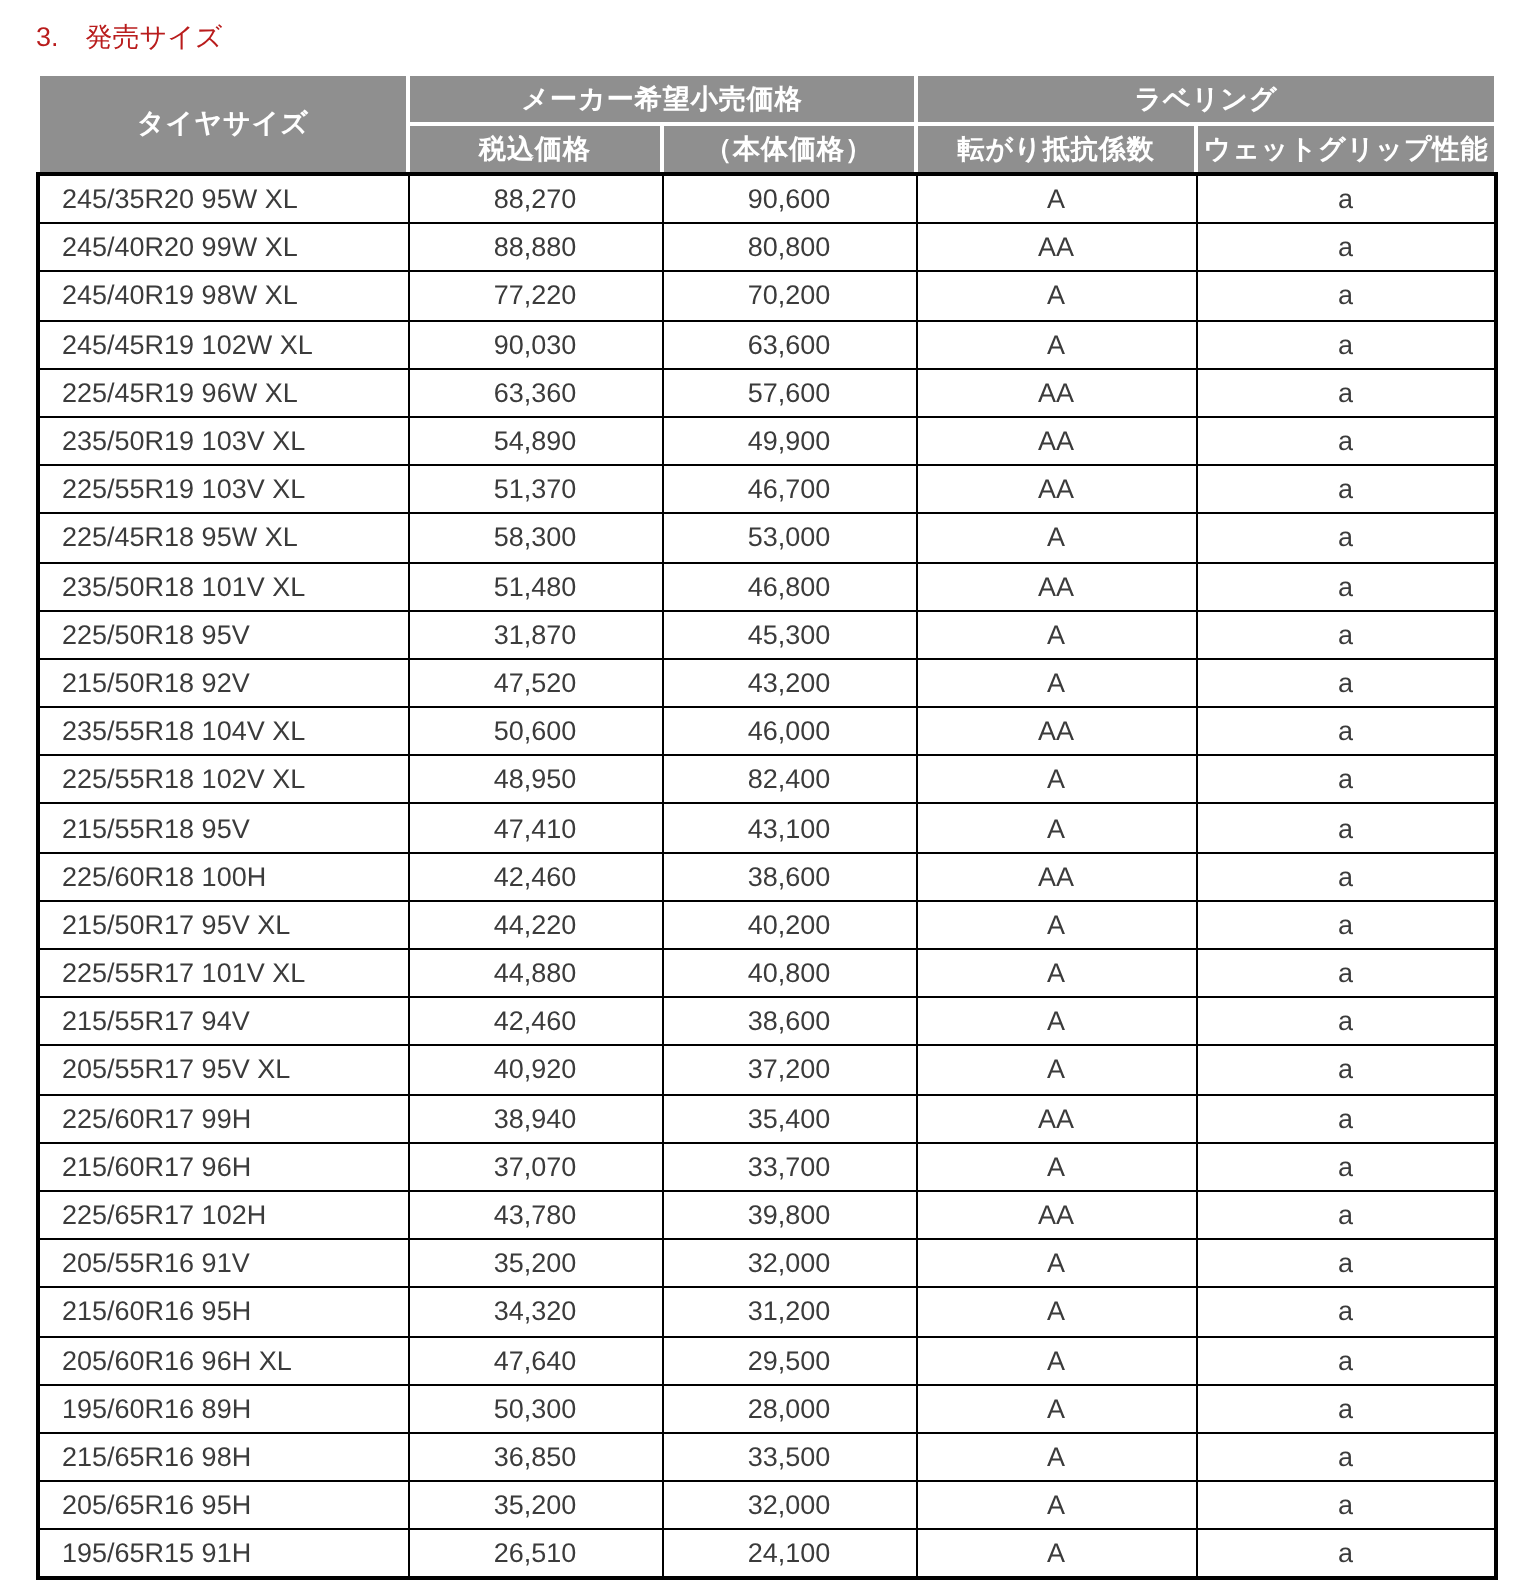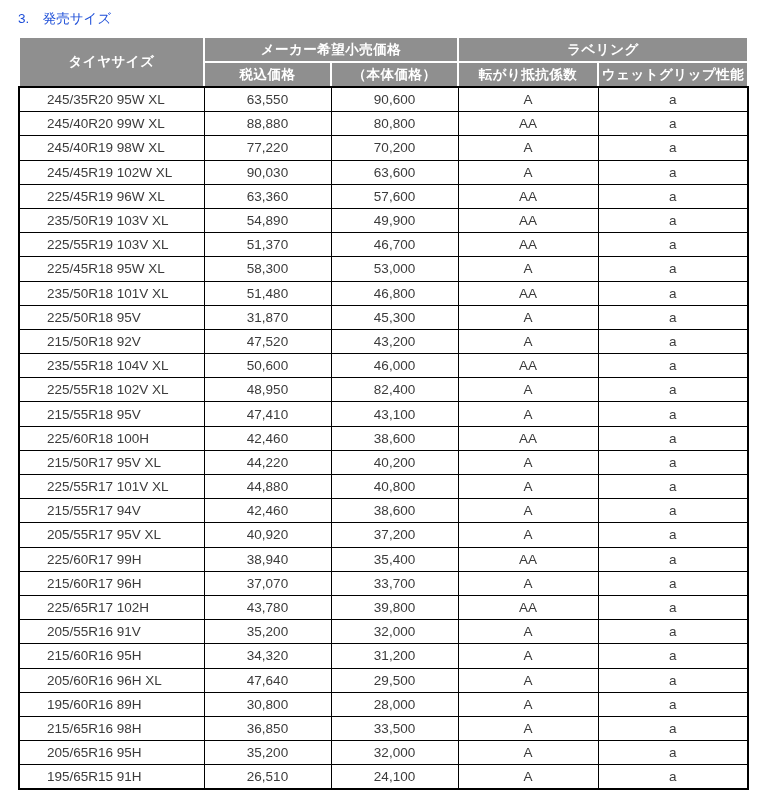--- a/index.html
+++ b/index.html
@@ -8,21 +8,21 @@
     width: 766px; height: 796px;
     overflow: hidden;
   }
   body {
     font-family: "Liberation Sans", "DejaVu Sans", sans-serif;
     color: #333333;
   }
   .page { padding: 8px 0 0 18px; }
   .doc-title {
     font-size: 13.5px;
-    color: #1d4ed8;
+    color: #b91c1c;
     margin: 2px 0 8px 0;
     font-weight: normal;
   }
   table.price-table {
     border-collapse: collapse;
     table-layout: fixed;
     width: 729px;
     border: 2.5px solid var(--border, #000000);
   }
   .price-table th {
@@ -45,21 +45,21 @@
     font-size: 13.5px;
     height: 23.2px;
     padding: 0;
     text-align: center;
     color: var(--row-text, #3b3b3b);
     white-space: nowrap;
     overflow: hidden;
   }
   .price-table td.size-cell {
     text-align: left;
-    padding-left: 27px;
+    padding-left: 11px;
   }
 </style>
 </head>
 <body>
 
 <div class="page">
   <h3 class="doc-title">3.　発売サイズ</h3>
 
   <table class="price-table">
     <colgroup>
@@ -78,21 +78,21 @@
       <tr>
         <th>税込価格</th>
         <th>（本体価格）</th>
         <th>転がり抵抗係数</th>
         <th>ウェットグリップ性能</th>
       </tr>
     </thead>
     <tbody>
   <tr>
     <td class="size-cell">245/35R20 95W XL</td>
-    <td>63,550</td>
+    <td>88,270</td>
     <td>90,600</td>
     <td>A</td>
     <td>a</td>
   </tr>
 
   <tr>
     <td class="size-cell">245/40R20 99W XL</td>
     <td>88,880</td>
     <td>80,800</td>
     <td>AA</td>
@@ -278,21 +278,21 @@
   <tr>
     <td class="size-cell">205/60R16 96H XL</td>
     <td>47,640</td>
     <td>29,500</td>
     <td>A</td>
     <td>a</td>
   </tr>
 
   <tr>
     <td class="size-cell">195/60R16 89H</td>
-    <td>30,800</td>
+    <td>50,300</td>
     <td>28,000</td>
     <td>A</td>
     <td>a</td>
   </tr>
 
   <tr>
     <td class="size-cell">215/65R16 98H</td>
     <td>36,850</td>
     <td>33,500</td>
     <td>A</td>

